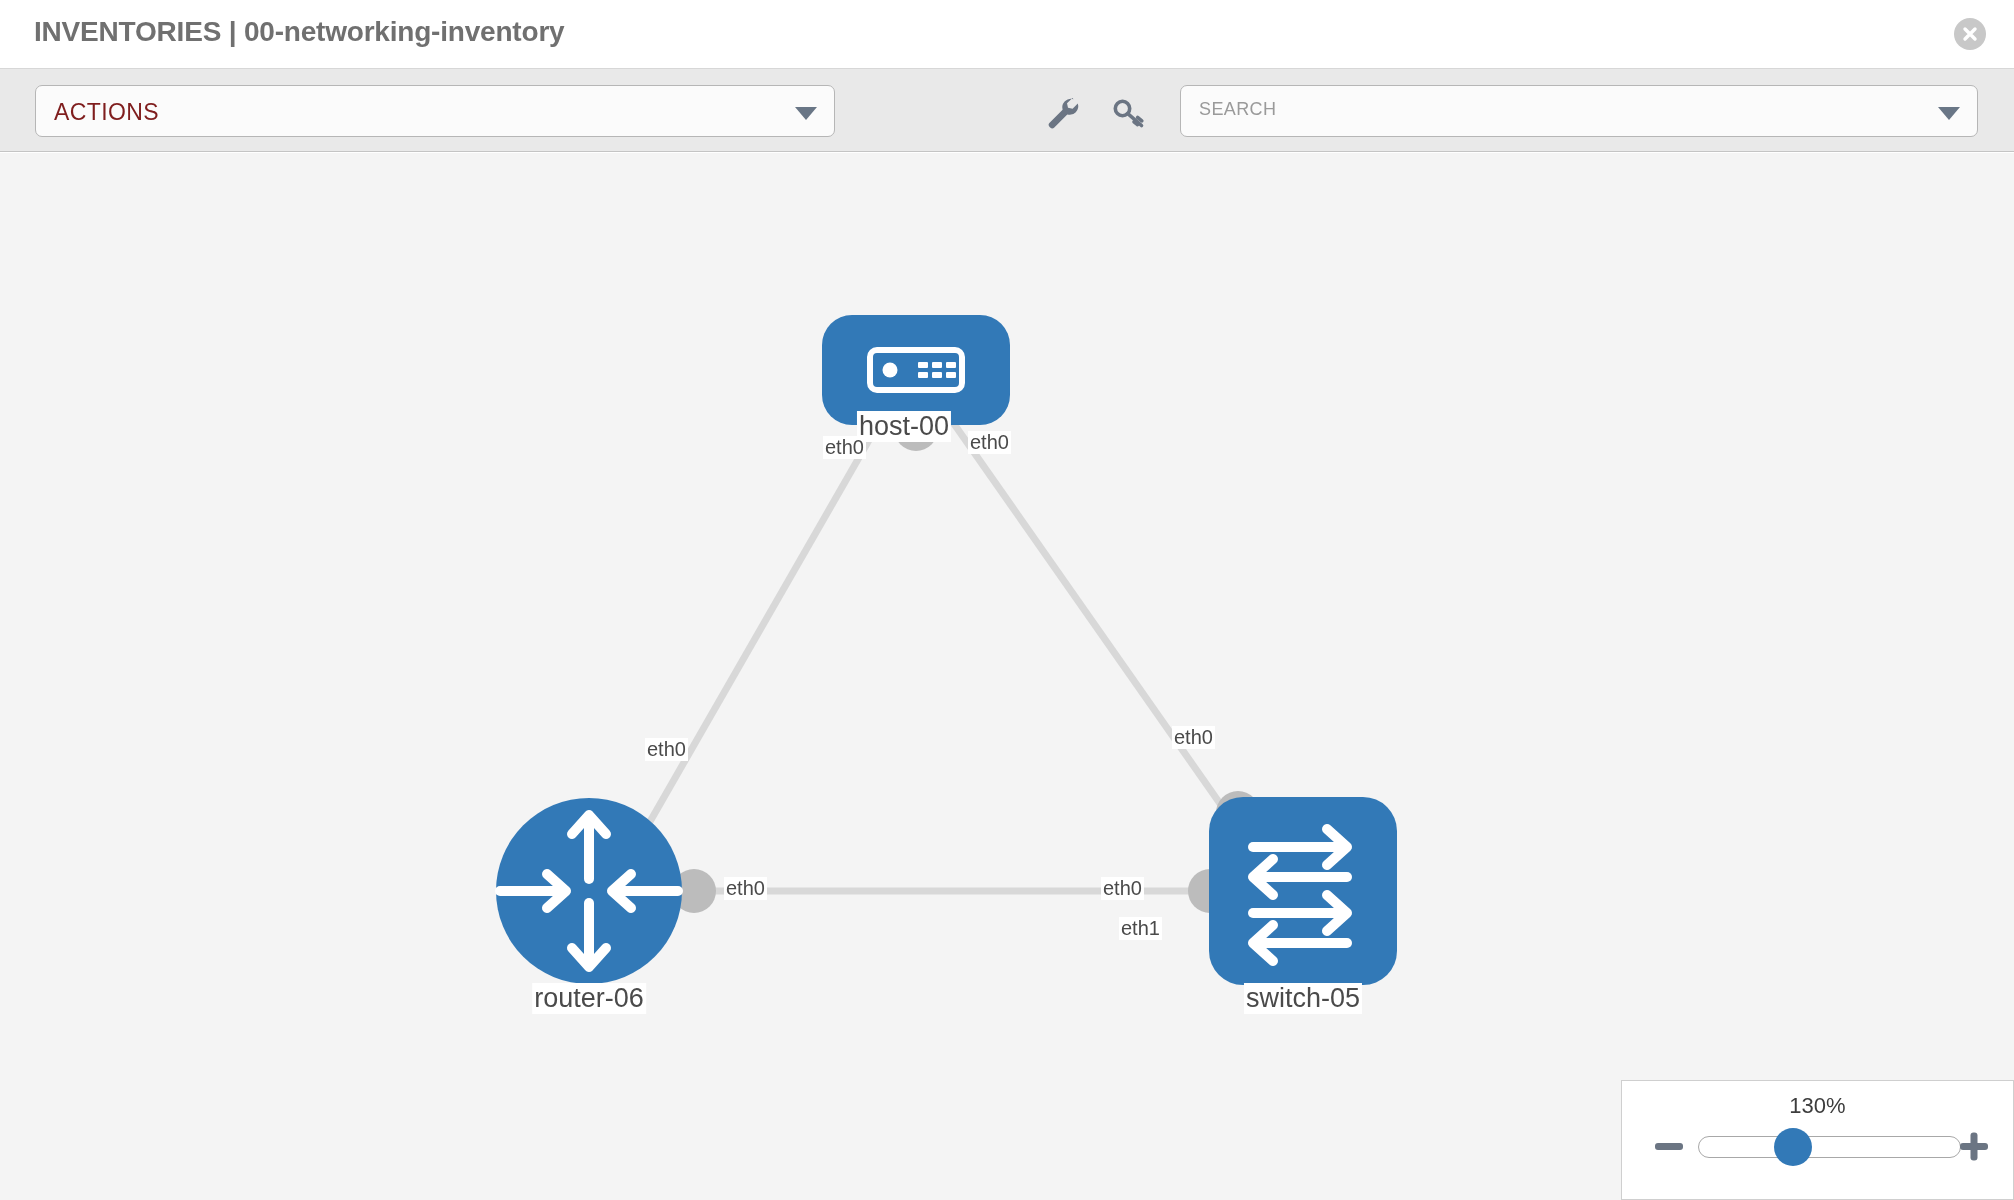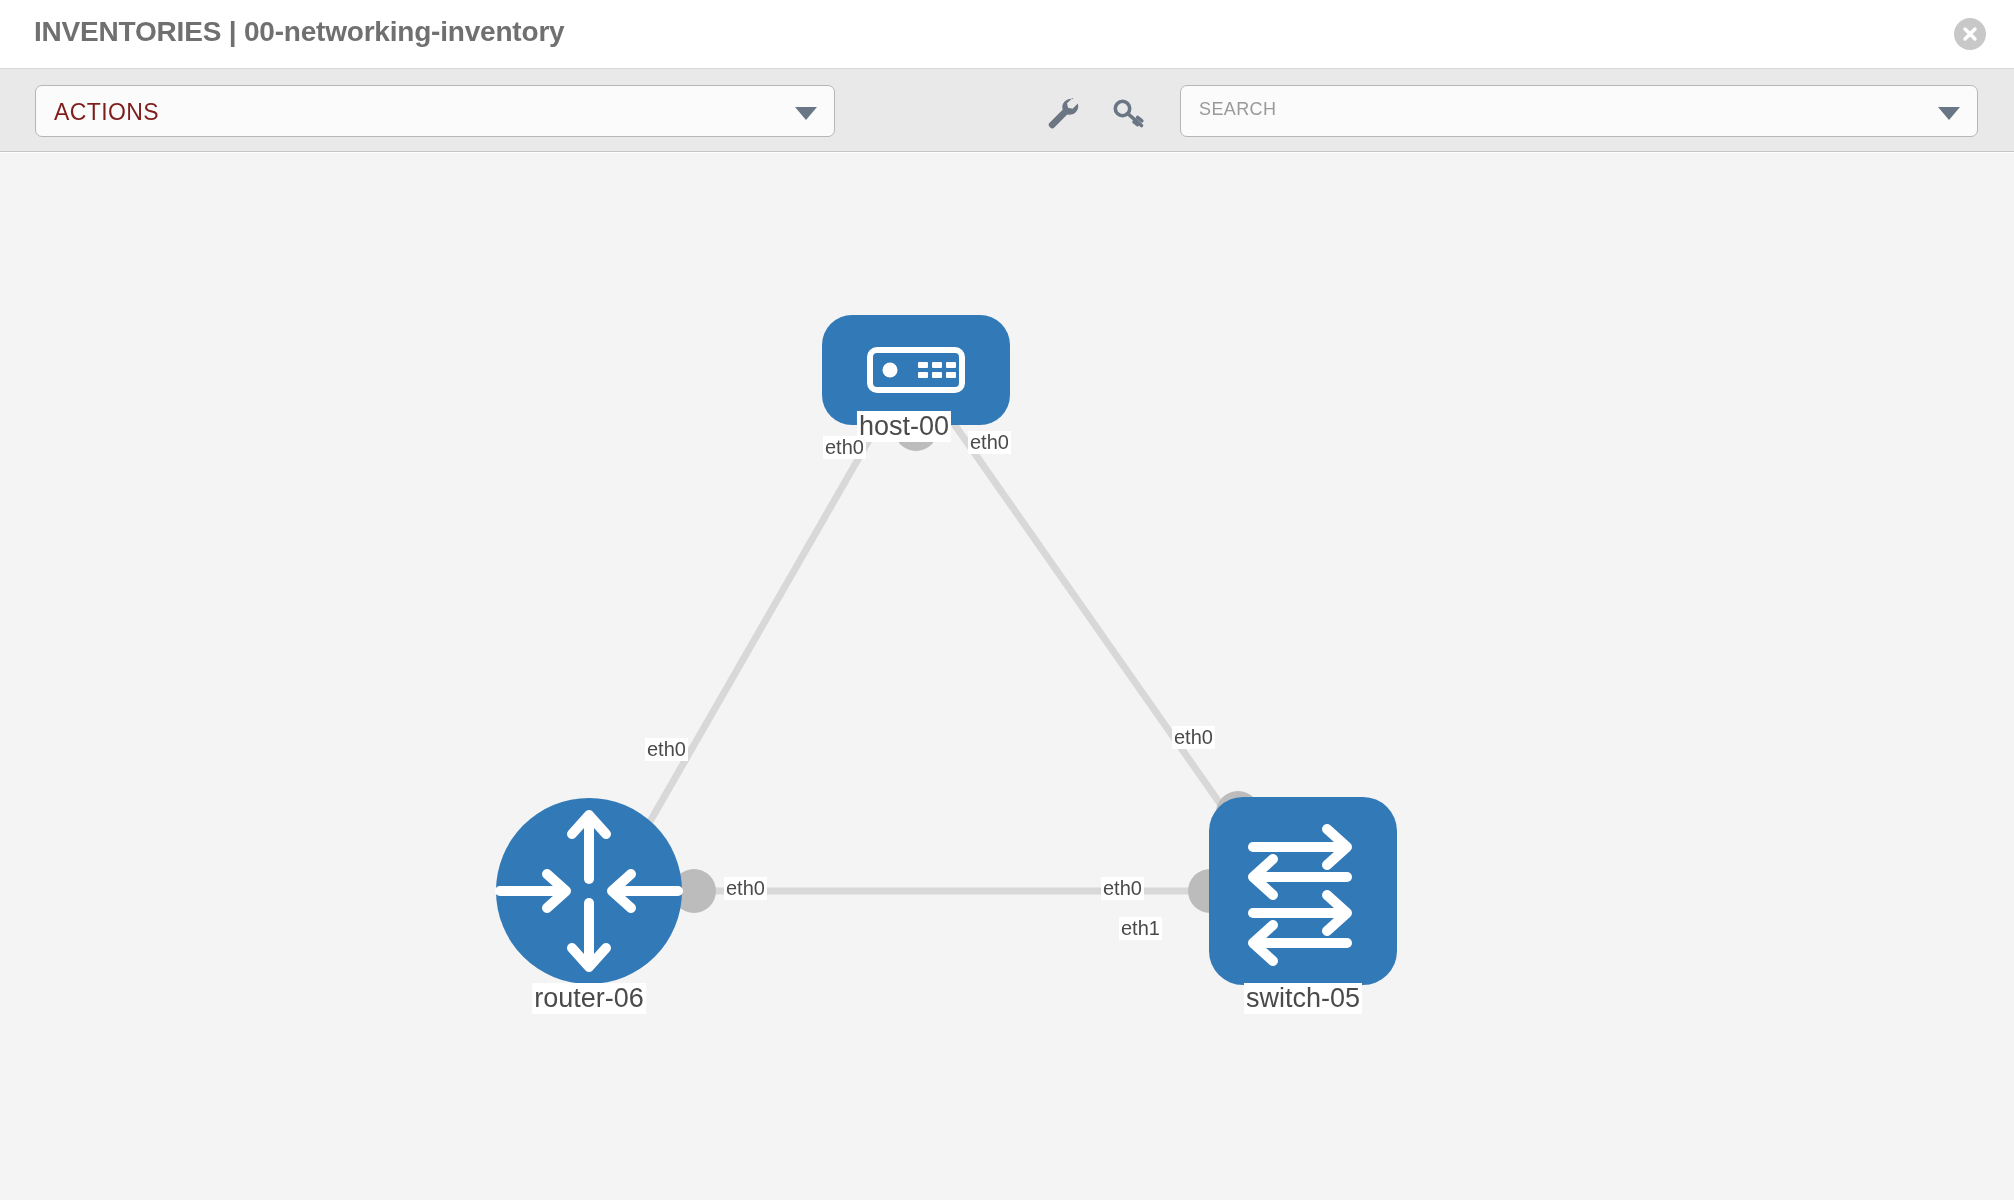--- a/index.html
+++ b/index.html
@@ -260,14 +260,33 @@
     <div class="iface-label" style="left:823px; top:283px;">eth0</div>
     <div class="iface-label" style="left:968px; top:278px;">eth0</div>
     <div class="iface-label" style="left:645px; top:585px;">eth0</div>
     <div class="iface-label" style="left:1172px; top:573px;">eth0</div>
     <div class="iface-label" style="left:724px; top:724px;">eth0</div>
     <div class="iface-label" style="left:1101px; top:724px;">eth0</div>
     <div class="iface-label" style="left:1119px; top:764px;">eth1</div>
 
   </div>
 
+  <div class="zoom-panel">
+    <div class="zoom-value">130%</div>
+
+    <div class="zoom-minus">
+      <svg width="34" height="34" viewBox="0 0 34 34">
+        <rect x="3" y="14" width="28" height="7" rx="3" fill="#6b7583"></rect>
+      </svg>
+    </div>
+
+    <div class="zoom-track"></div>
+    <div class="zoom-thumb"></div>
+
+    <div class="zoom-plus">
+      <svg width="34" height="34" viewBox="0 0 34 34">
+        <rect x="3" y="14" width="28" height="7" rx="3" fill="#6b7583"></rect>
+        <rect x="13.5" y="3.5" width="7" height="28" rx="3" fill="#6b7583"></rect>
+      </svg>
+    </div>
+  </div>
 
 </div>
 
 </body></html>

